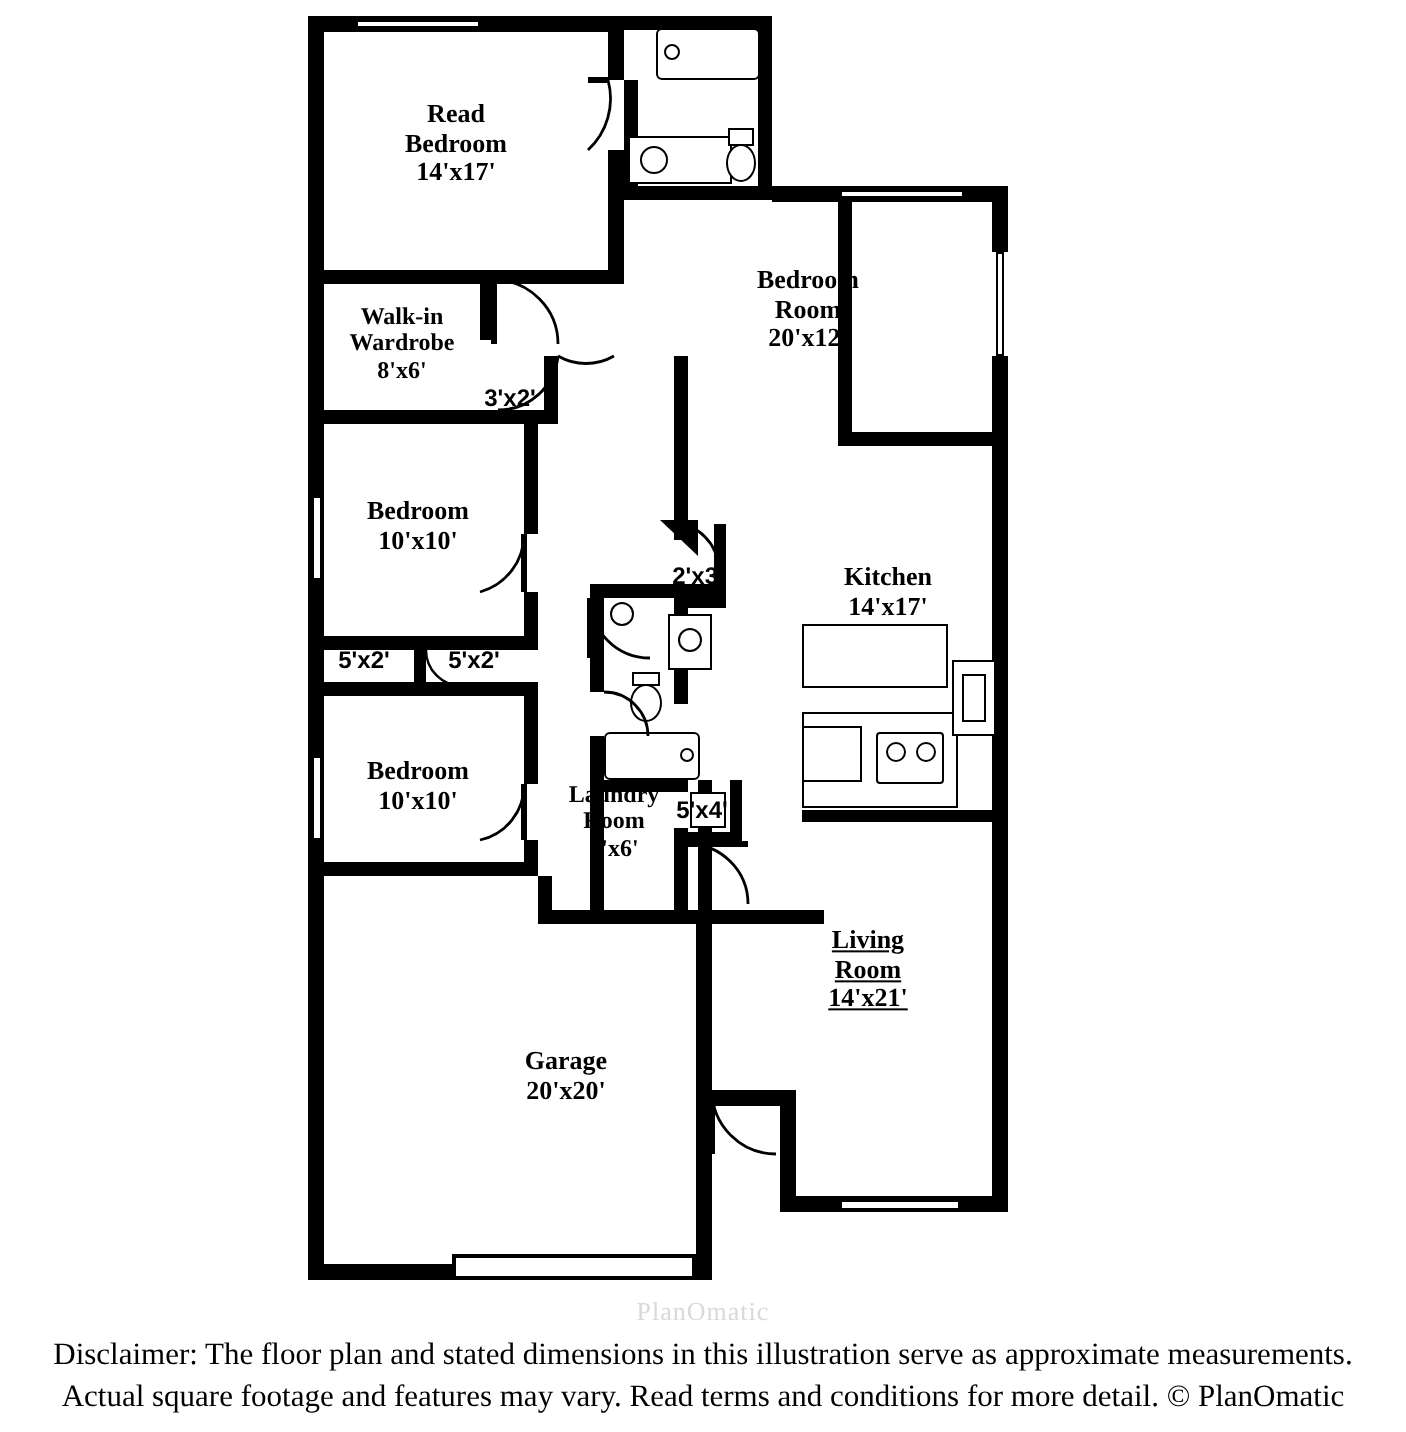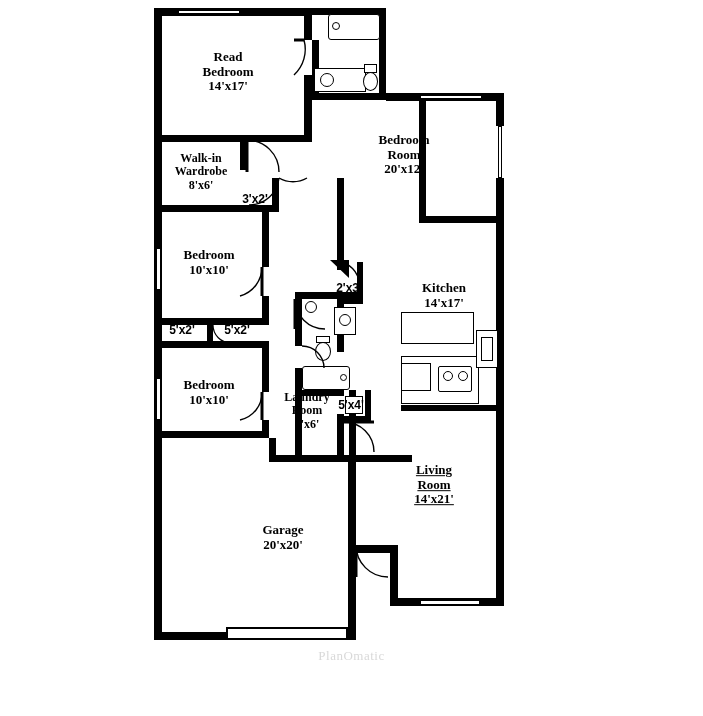--- a/index.html
+++ b/index.html
@@ -293,14 +293,18 @@
     <div class="tiny-label" style="left:255px; top:199px;">3'x2'</div>
     <div class="tiny-label" style="left:349px; top:288px;">2'x3'</div>
     <div class="tiny-label" style="left:182px; top:330px;">5'x2'</div>
     <div class="tiny-label" style="left:237px; top:330px;">5'x2'</div>
     <div class="tiny-label" style="left:351px; top:405px;">5'x4'</div>
 
   </div>
 
   <div id="watermark">PlanOmatic</div>
 
+  <div id="disclaimer">
+    <div>Disclaimer: The floor plan and stated dimensions in this illustration serve as approximate measurements.</div>
+    <div>Actual square footage and features may vary. Read terms and conditions for more detail. © PlanOmatic</div>
+  </div>
 
 </div>
 
 </body></html>

